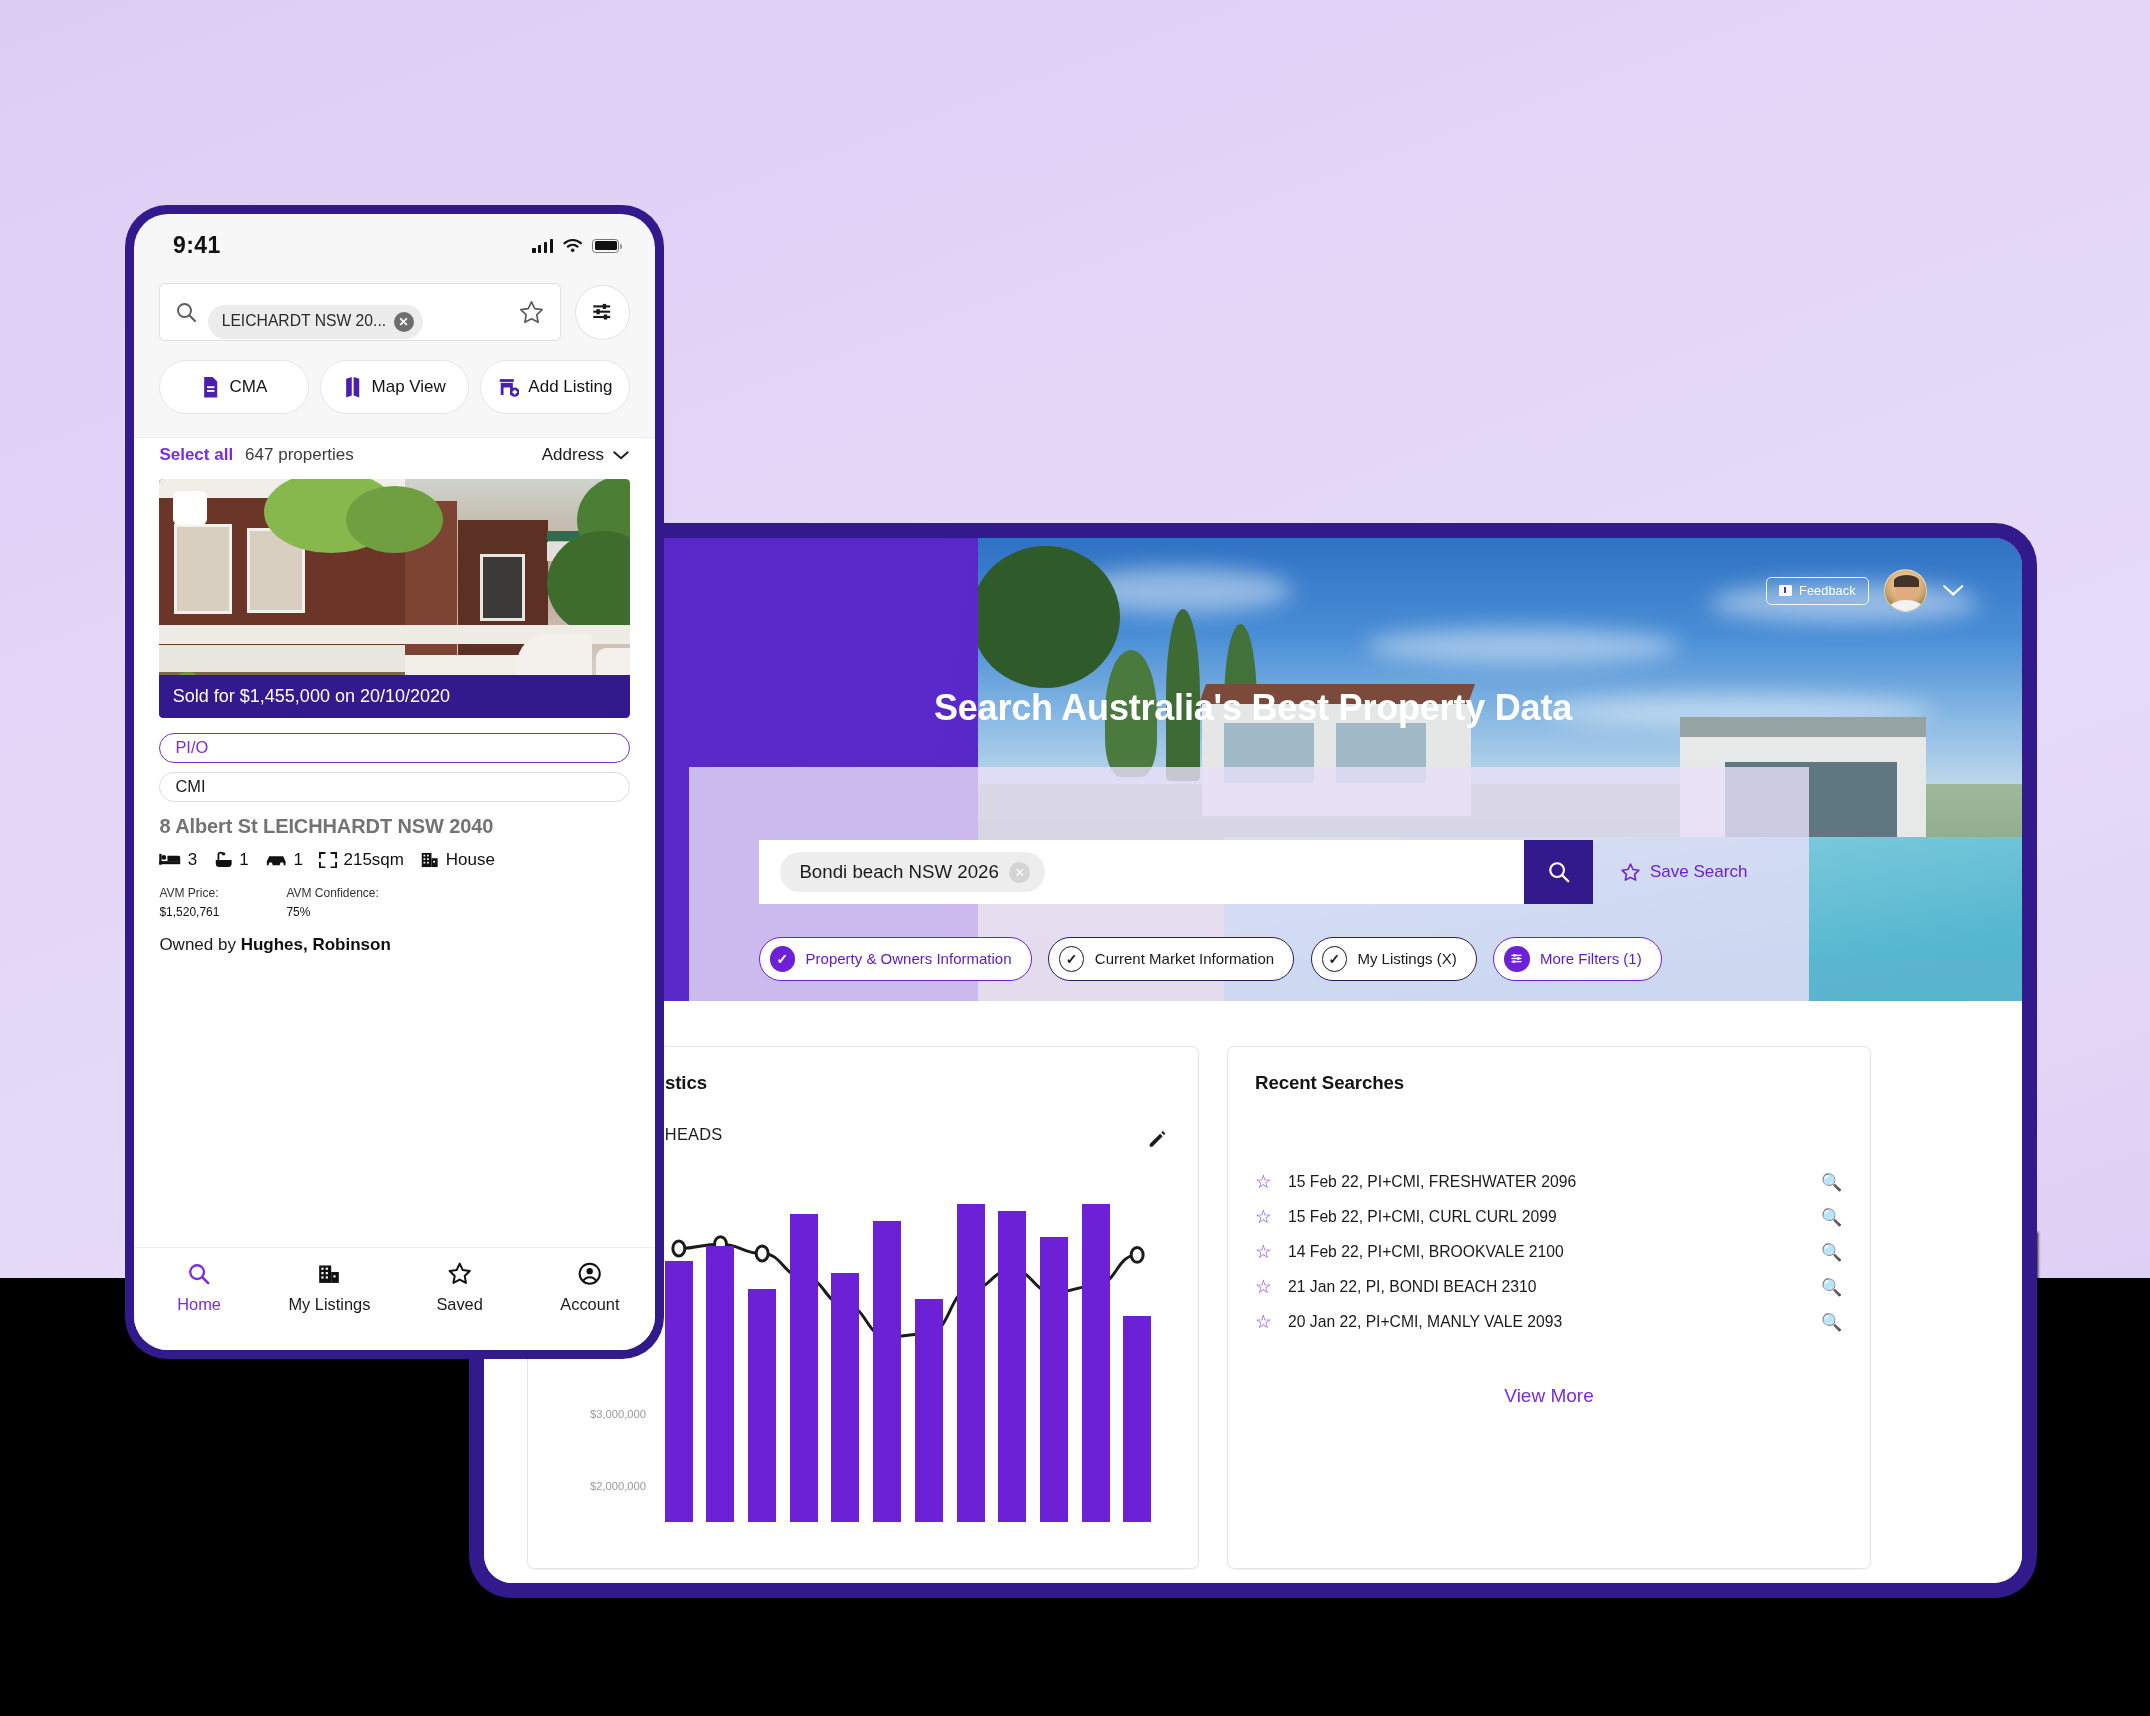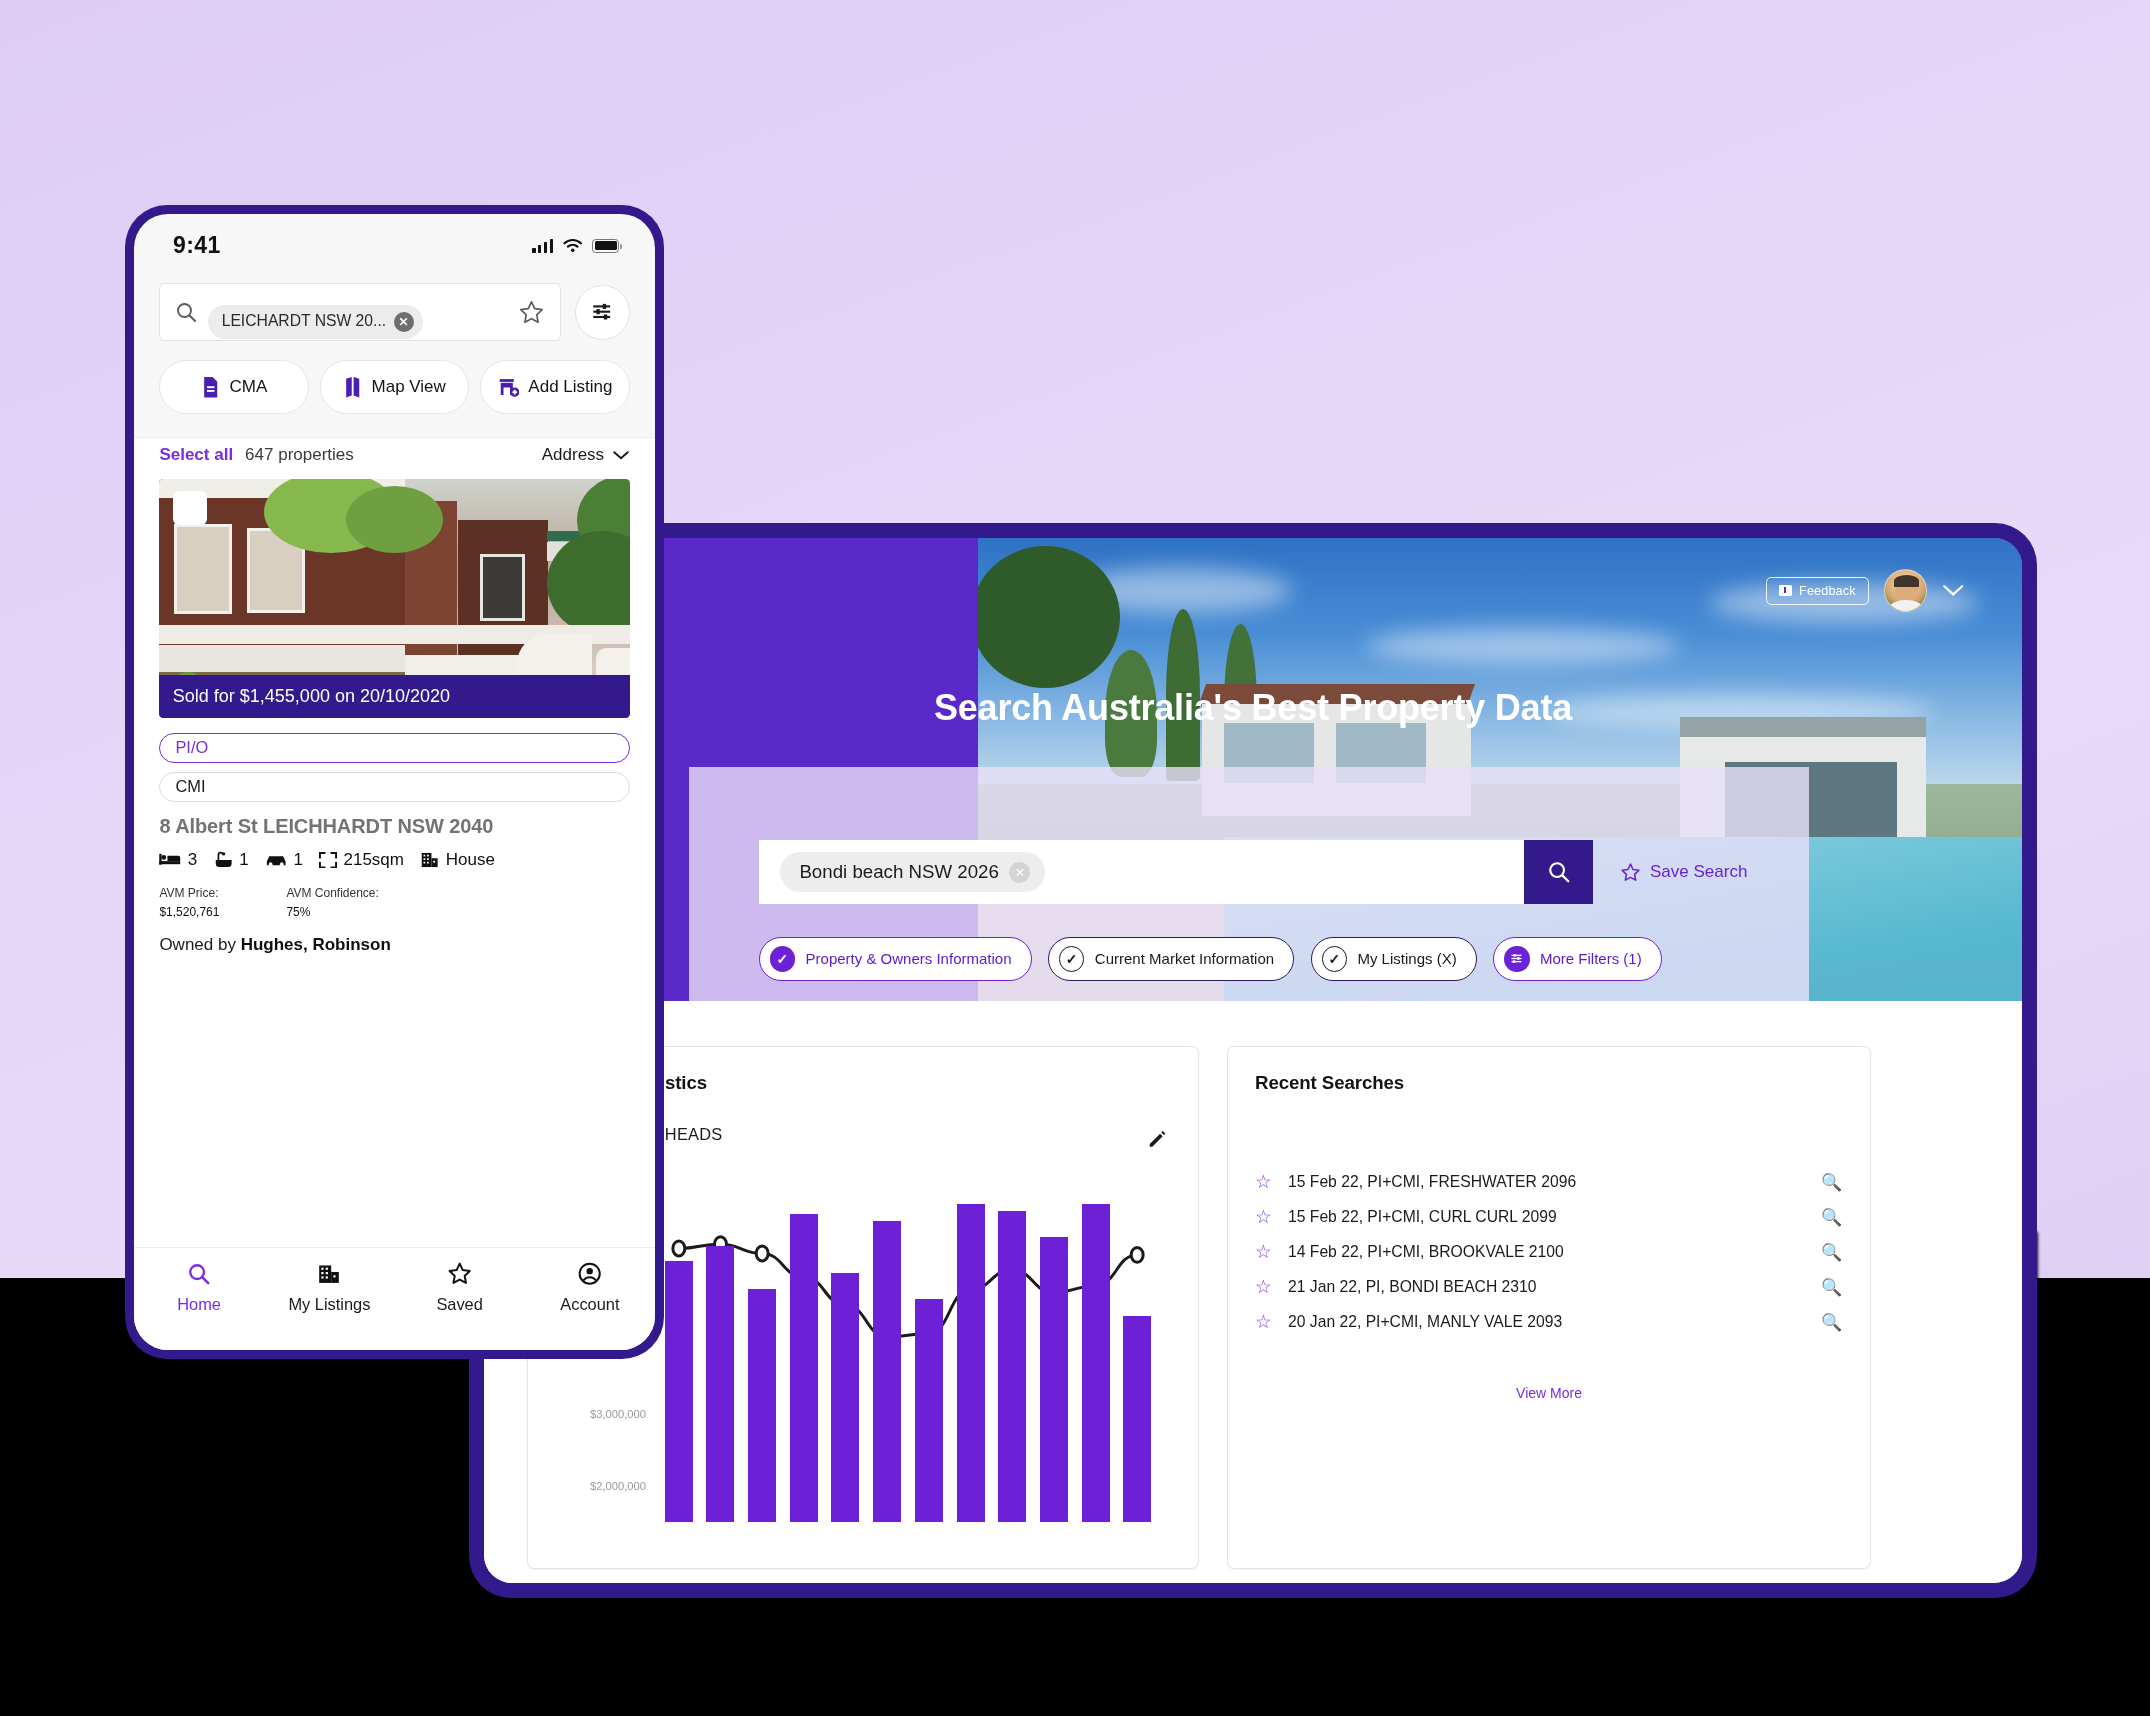--- a/index.html
+++ b/index.html
@@ -219,21 +219,21 @@
   
   #recent-list { margin-top: 72px; }
   .recent-item {
     display:flex; align-items:center; height: 32px; margin-bottom: 3px;
   }
   .recent-item .star { color:#8a3ae8; font-size: 18.7px; width: 33px; }
   .recent-item .txt { flex:1; font-size: 15.7px; color:#1b1b1b; }
   .recent-item .mag { color:#141414; font-size: 17px; }
   #view-more {
     position:absolute; left:0; right:0; top: 338px;
-    text-align:center; color:#7a2ce0; font-size: 14px; font-weight: 500;
+    text-align:center; color:#7a2ce0; font-size: 19px; font-weight: 500;
   }
 
   
   #phone {
     position:absolute; left: 125px; top: 205px; width: 539px; height: 1154px;
     background:#331a8c; border-radius: 42px; padding: 9px;
     z-index: 20;
   }
   #phone-screen {
     width:100%; height:100%; background:#f7f7f7;

